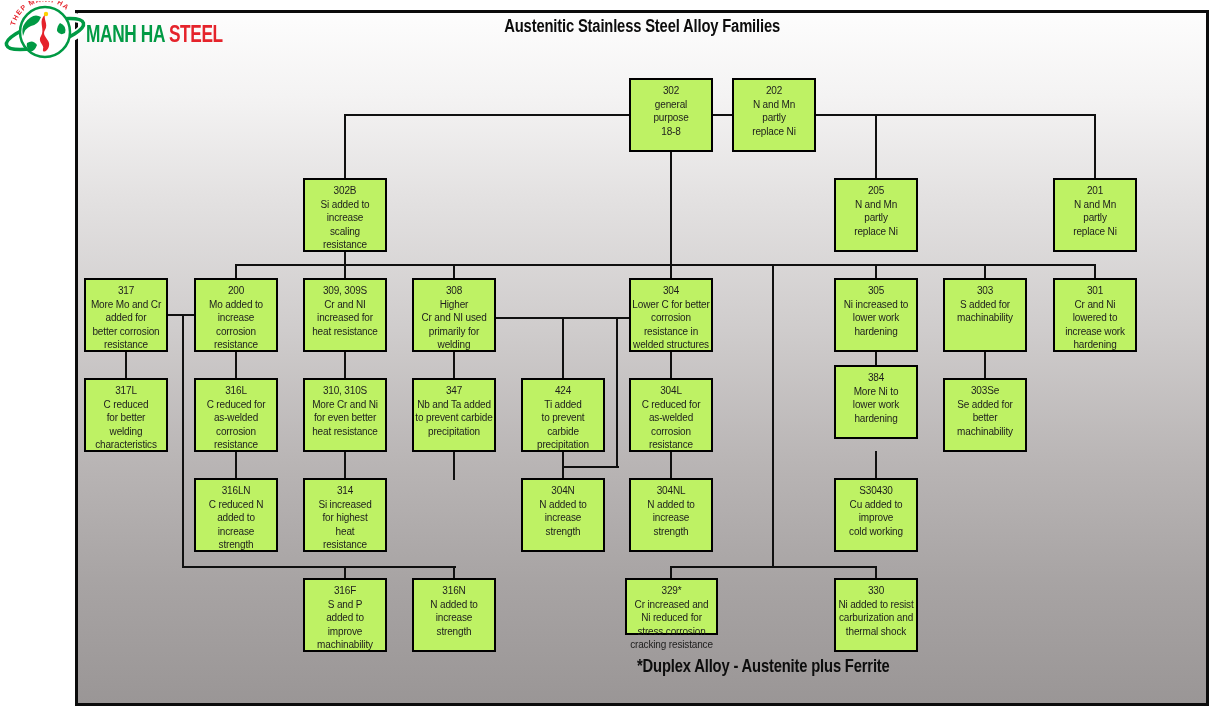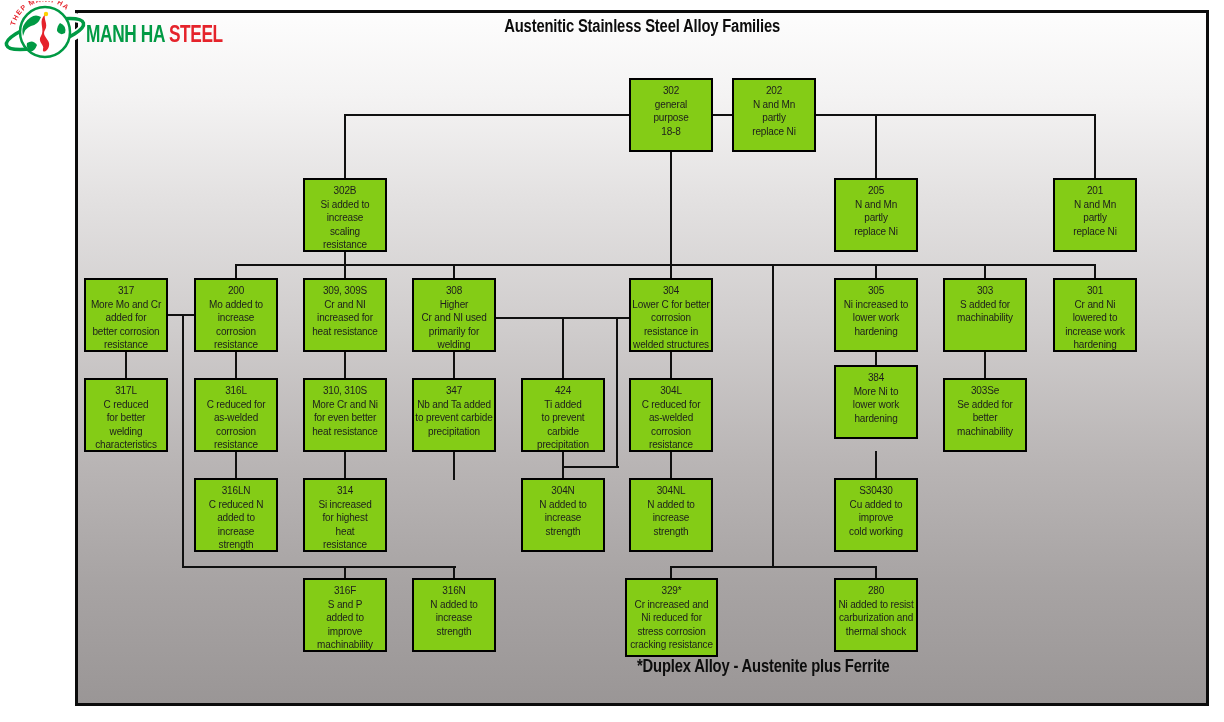--- a/index.html
+++ b/index.html
@@ -9,25 +9,25 @@
 
   .frame { position:absolute; left:75px; top:10px; width:1134px; height:696px;
            border:3px solid #0b0b0b;
            background:linear-gradient(180deg,#fdfdfd 0%,#f4f3f3 12%,#e3e1e1 27%,
                       #cfcccc 46%,#b9b5b5 65%,#a8a4a4 82%,#9a9696 100%); }
 
   .title-wrap { position:absolute; left:75px; top:16px; width:1134px; text-align:center; }
   .title { display:inline-block; font-size:18px; font-weight:bold; color:#0d0d0d;
            transform:scaleX(0.82); transform-origin:center; letter-spacing:-0.2px; }
 
-  .box { position:absolute; width:84px; height:74px; background:#84cc16;
+  .box { position:absolute; width:84px; height:74px; background:#bef264;
          border:2px solid #000; color:#1d1d1d; text-align:center;
          font-size:10px; line-height:13.5px; letter-spacing:-0.15px;
          white-space:pre-line; padding-top:4px; }
-  .box.wide { width:93px; height:79px; }
+  .box.wide { width:93px; height:57px; }
 
   .ln { position:absolute; background:#101010; }
 
   .footnote-wrap { position:absolute; left:637px; top:656px; }
   .footnote { display:inline-block; font-size:18px; font-weight:bold; color:#0d0d0d;
               transform:scaleX(0.82); transform-origin:left; letter-spacing:-0.2px; }
 
   .logo { position:absolute; left:0px; top:0px; width:260px; height:64px; }
   .logo svg { position:absolute; left:2px; top:1px; }
   .wordmark { position:absolute; left:86px; top:20px; white-space:nowrap;
@@ -218,21 +218,21 @@
 machinability</div>
   <div class="box" style="left:412px;top:578px">316N
 N added to
 increase
 strength</div>
   <div class="box wide" style="left:625px;top:578px">329*
 Cr increased and
 Ni reduced for
 stress corrosion
 cracking resistance</div>
-  <div class="box" style="left:834px;top:578px">280
+  <div class="box" style="left:834px;top:578px">330
 Ni added to resist
 carburization and
 thermal shock</div>
 
   <div class="footnote-wrap">
     <span class="footnote">*Duplex Alloy - Austenite plus Ferrite</span>
   </div>
 
   <div class="logo">
     <svg width="86" height="62" viewBox="0 0 86 62">

